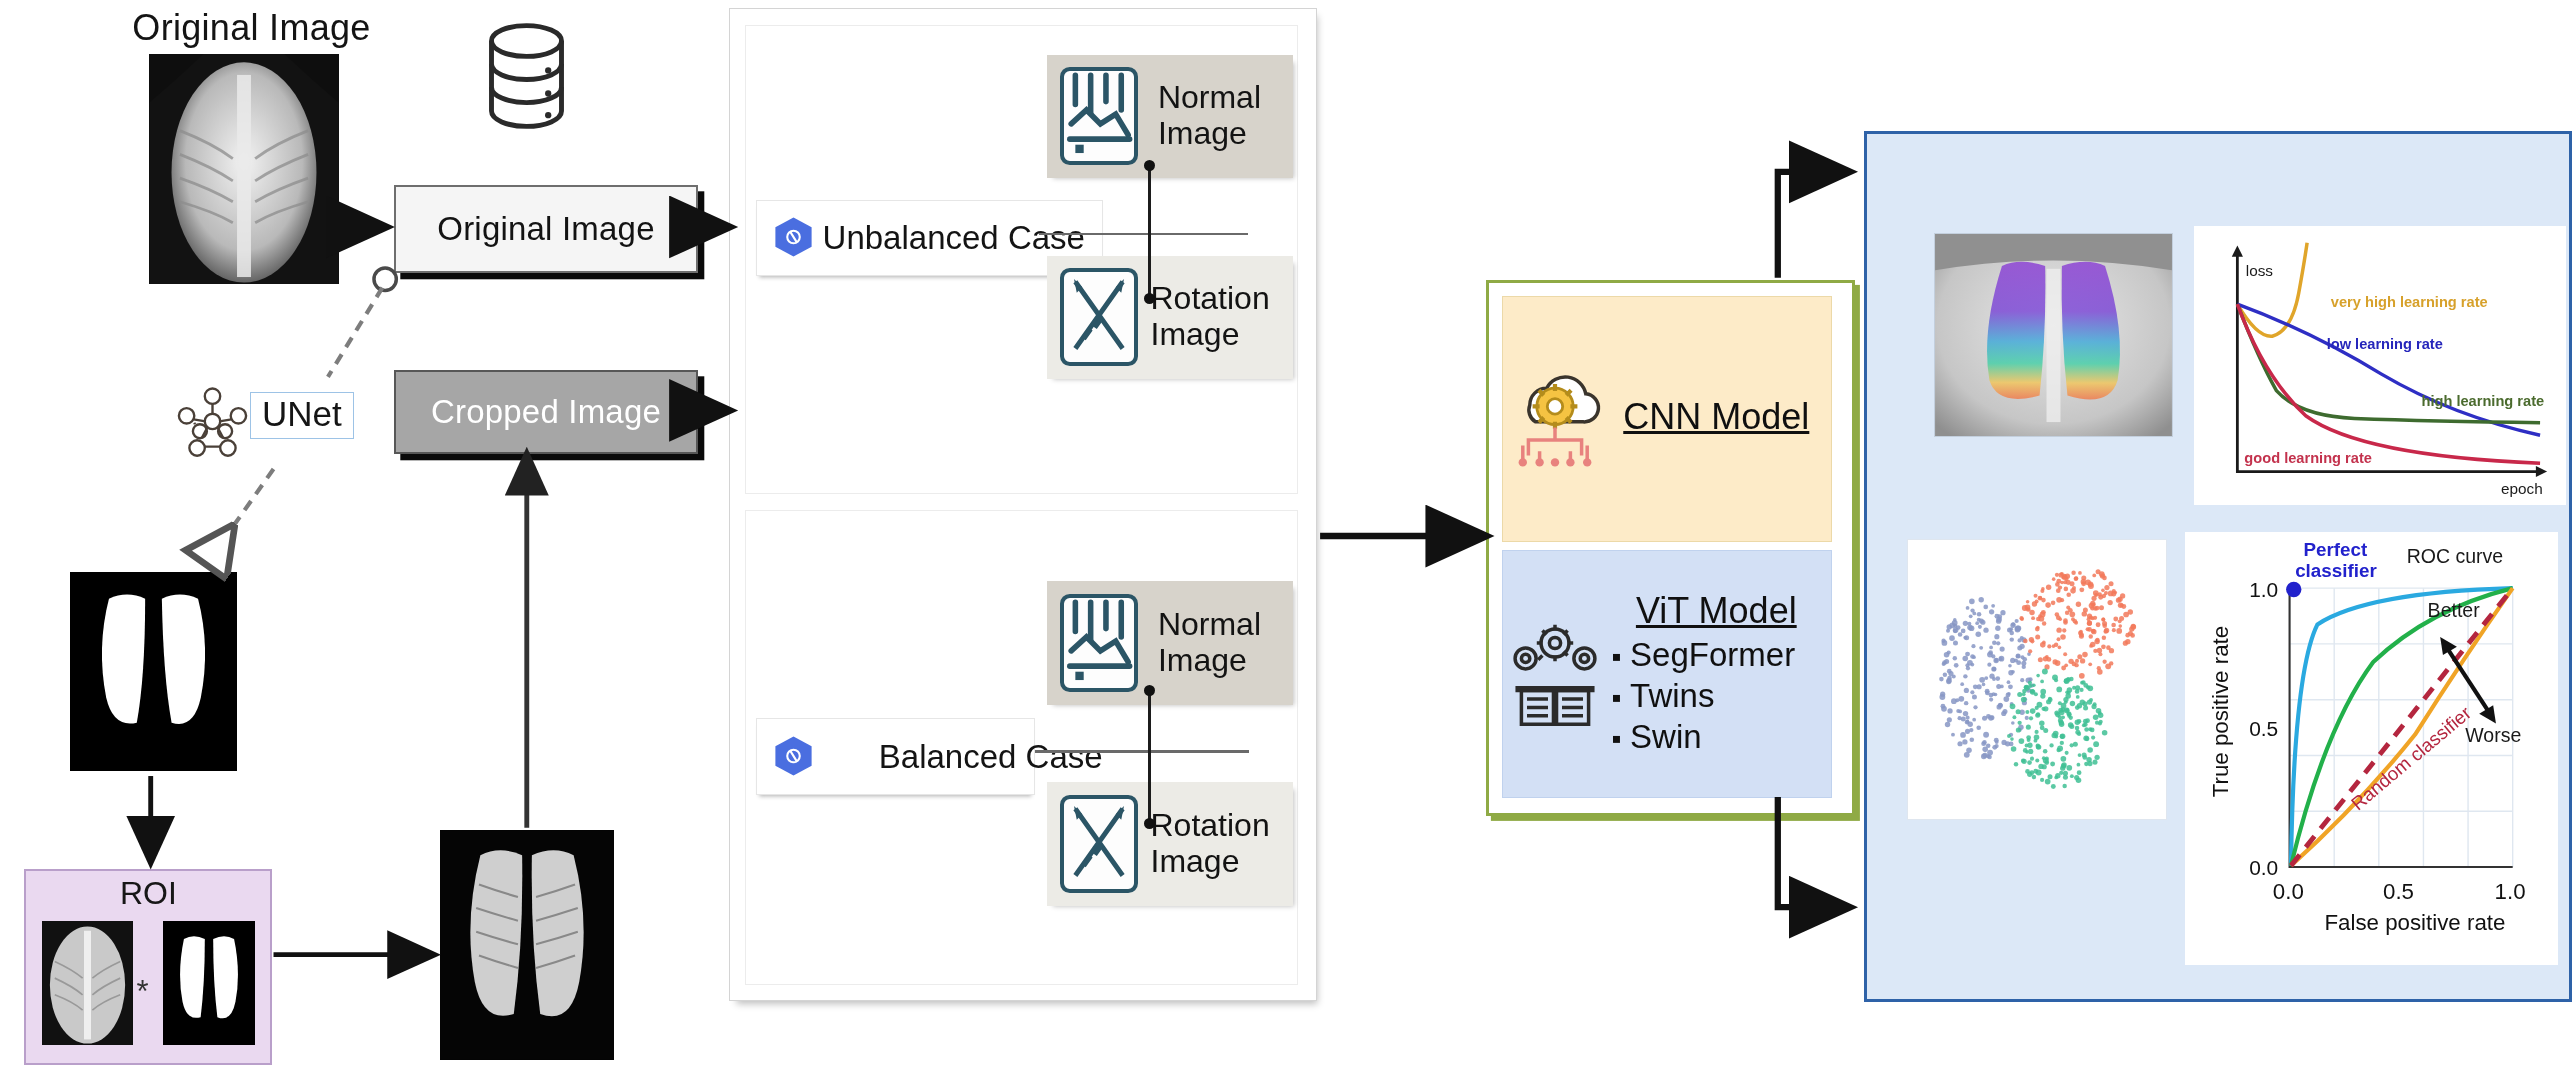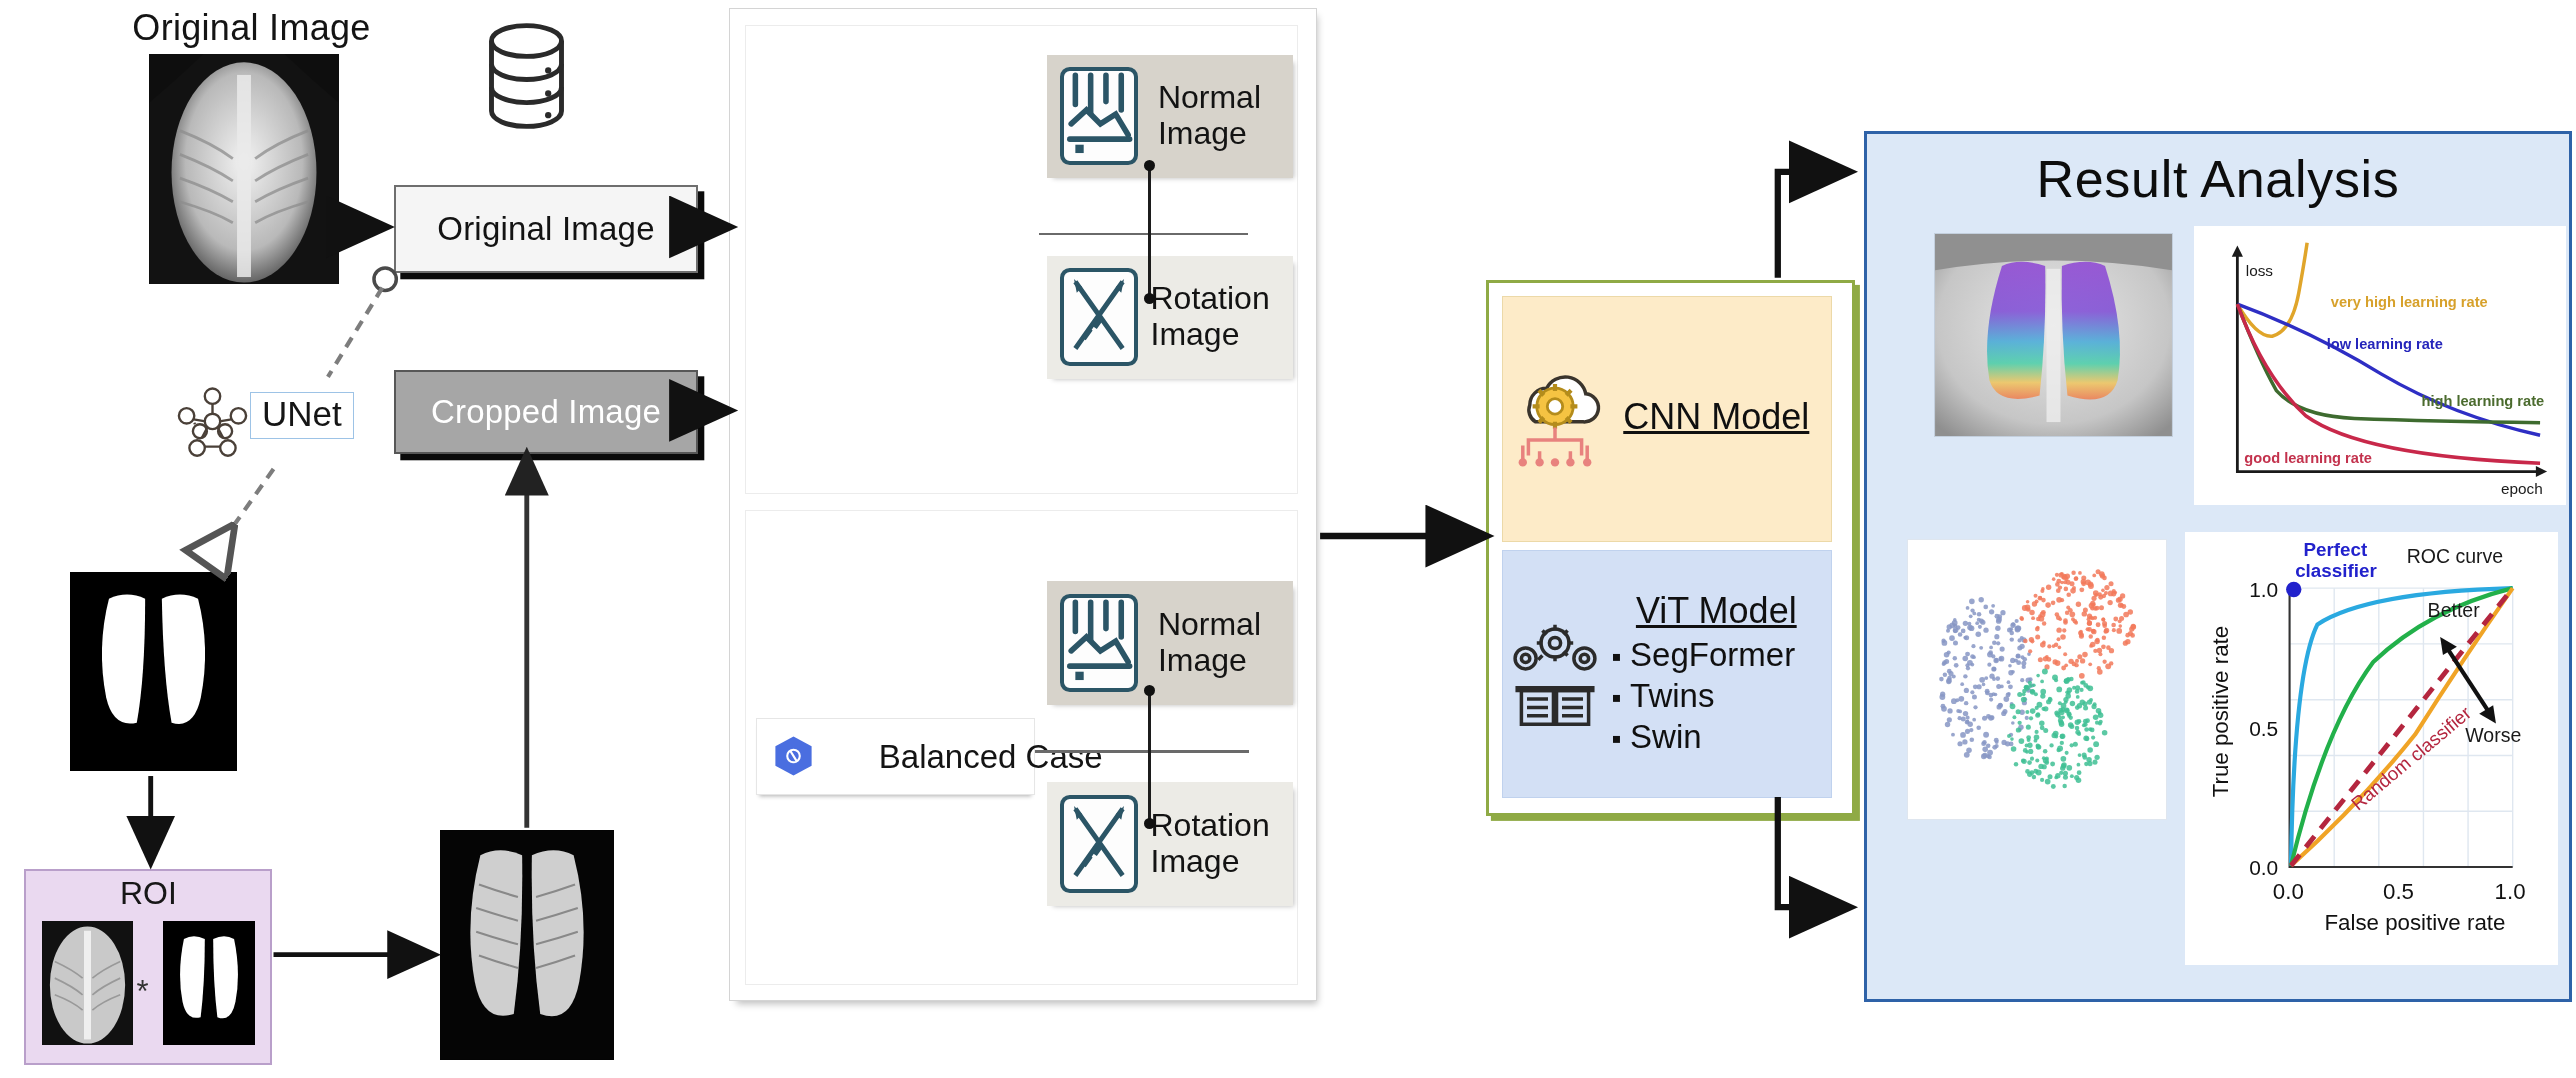--- a/index.html
+++ b/index.html
@@ -203,20 +203,29 @@
         <path d="M198 112 Q168 122 138 130"></path>
       <path d="M198 146 Q168 156 138 164"></path>
         <path d="M194 180 Q166 190 138 198"></path>
     </g>
   </svg>
 </div>
 
 <div class="abs" id="mid-outer">
 
   <div class="case-panel" id="panel-unbalanced">
+    <div class="case-chip" style="left:9.8px;top:174px;">
+      <span>
+        <svg width="39" height="42" viewBox="0 0 56 60">
+          <polygon points="28,2 54,16 54,44 28,58 2,44 2,16" fill="#4a6ee0"></polygon>
+          <path d="M19 30 a9 9 0 0 1 18 0 a9 9 0 0 1 -18 0 M23 22 l10 16" fill="none" stroke="#fff" stroke-width="3"></path>
+        </svg>
+      </span>
+      <span class="lbl">Unbalanced Case</span>
+    </div>
     <div class="img-card normal" style="left:301px;top:29px;width:246px;box-sizing:border-box;">
       <span class="icon-frame">
         <svg width="70" height="89" viewBox="0 0 100 128" style="position:absolute;left:0;top:0">
           <g stroke="#2b5566" stroke-width="8" fill="none" stroke-linecap="round">
             <path d="M16 6 v42 M38 6 v54 M60 6 v38 M82 6 v50"></path>
             <path d="M10 76 L32 56 L52 76 L74 62 L92 92"></path>
             <path d="M8 98 H94"></path>
           </g>
           <rect x="16" y="106" width="12" height="12" fill="#2b5566"></rect>
         </svg>
@@ -349,21 +358,20 @@
       <ul class="model-list">
         <li>SegFormer</li>
         <li>Twins</li>
         <li>Swin</li>
       </ul>
     </div>
   </div>
 </div>
 
 <div class="abs" id="result-panel">
-  <div id="result-title">Result Analysis</div>
 
   <div id="seg-overlay">
     <svg width="237" height="202" viewBox="0 0 340 290">
       <defs>
         <linearGradient id="hm" x1="0" y1="0" x2="0" y2="1">
           <stop offset="0%" stop-color="#8b3fd4"></stop>
             <stop offset="36%" stop-color="#7a46d6"></stop>
           <stop offset="58%" stop-color="#3fa8d8"></stop>
             <stop offset="74%" stop-color="#44cfa6"></stop>
           <stop offset="88%" stop-color="#f2c65a"></stop>

